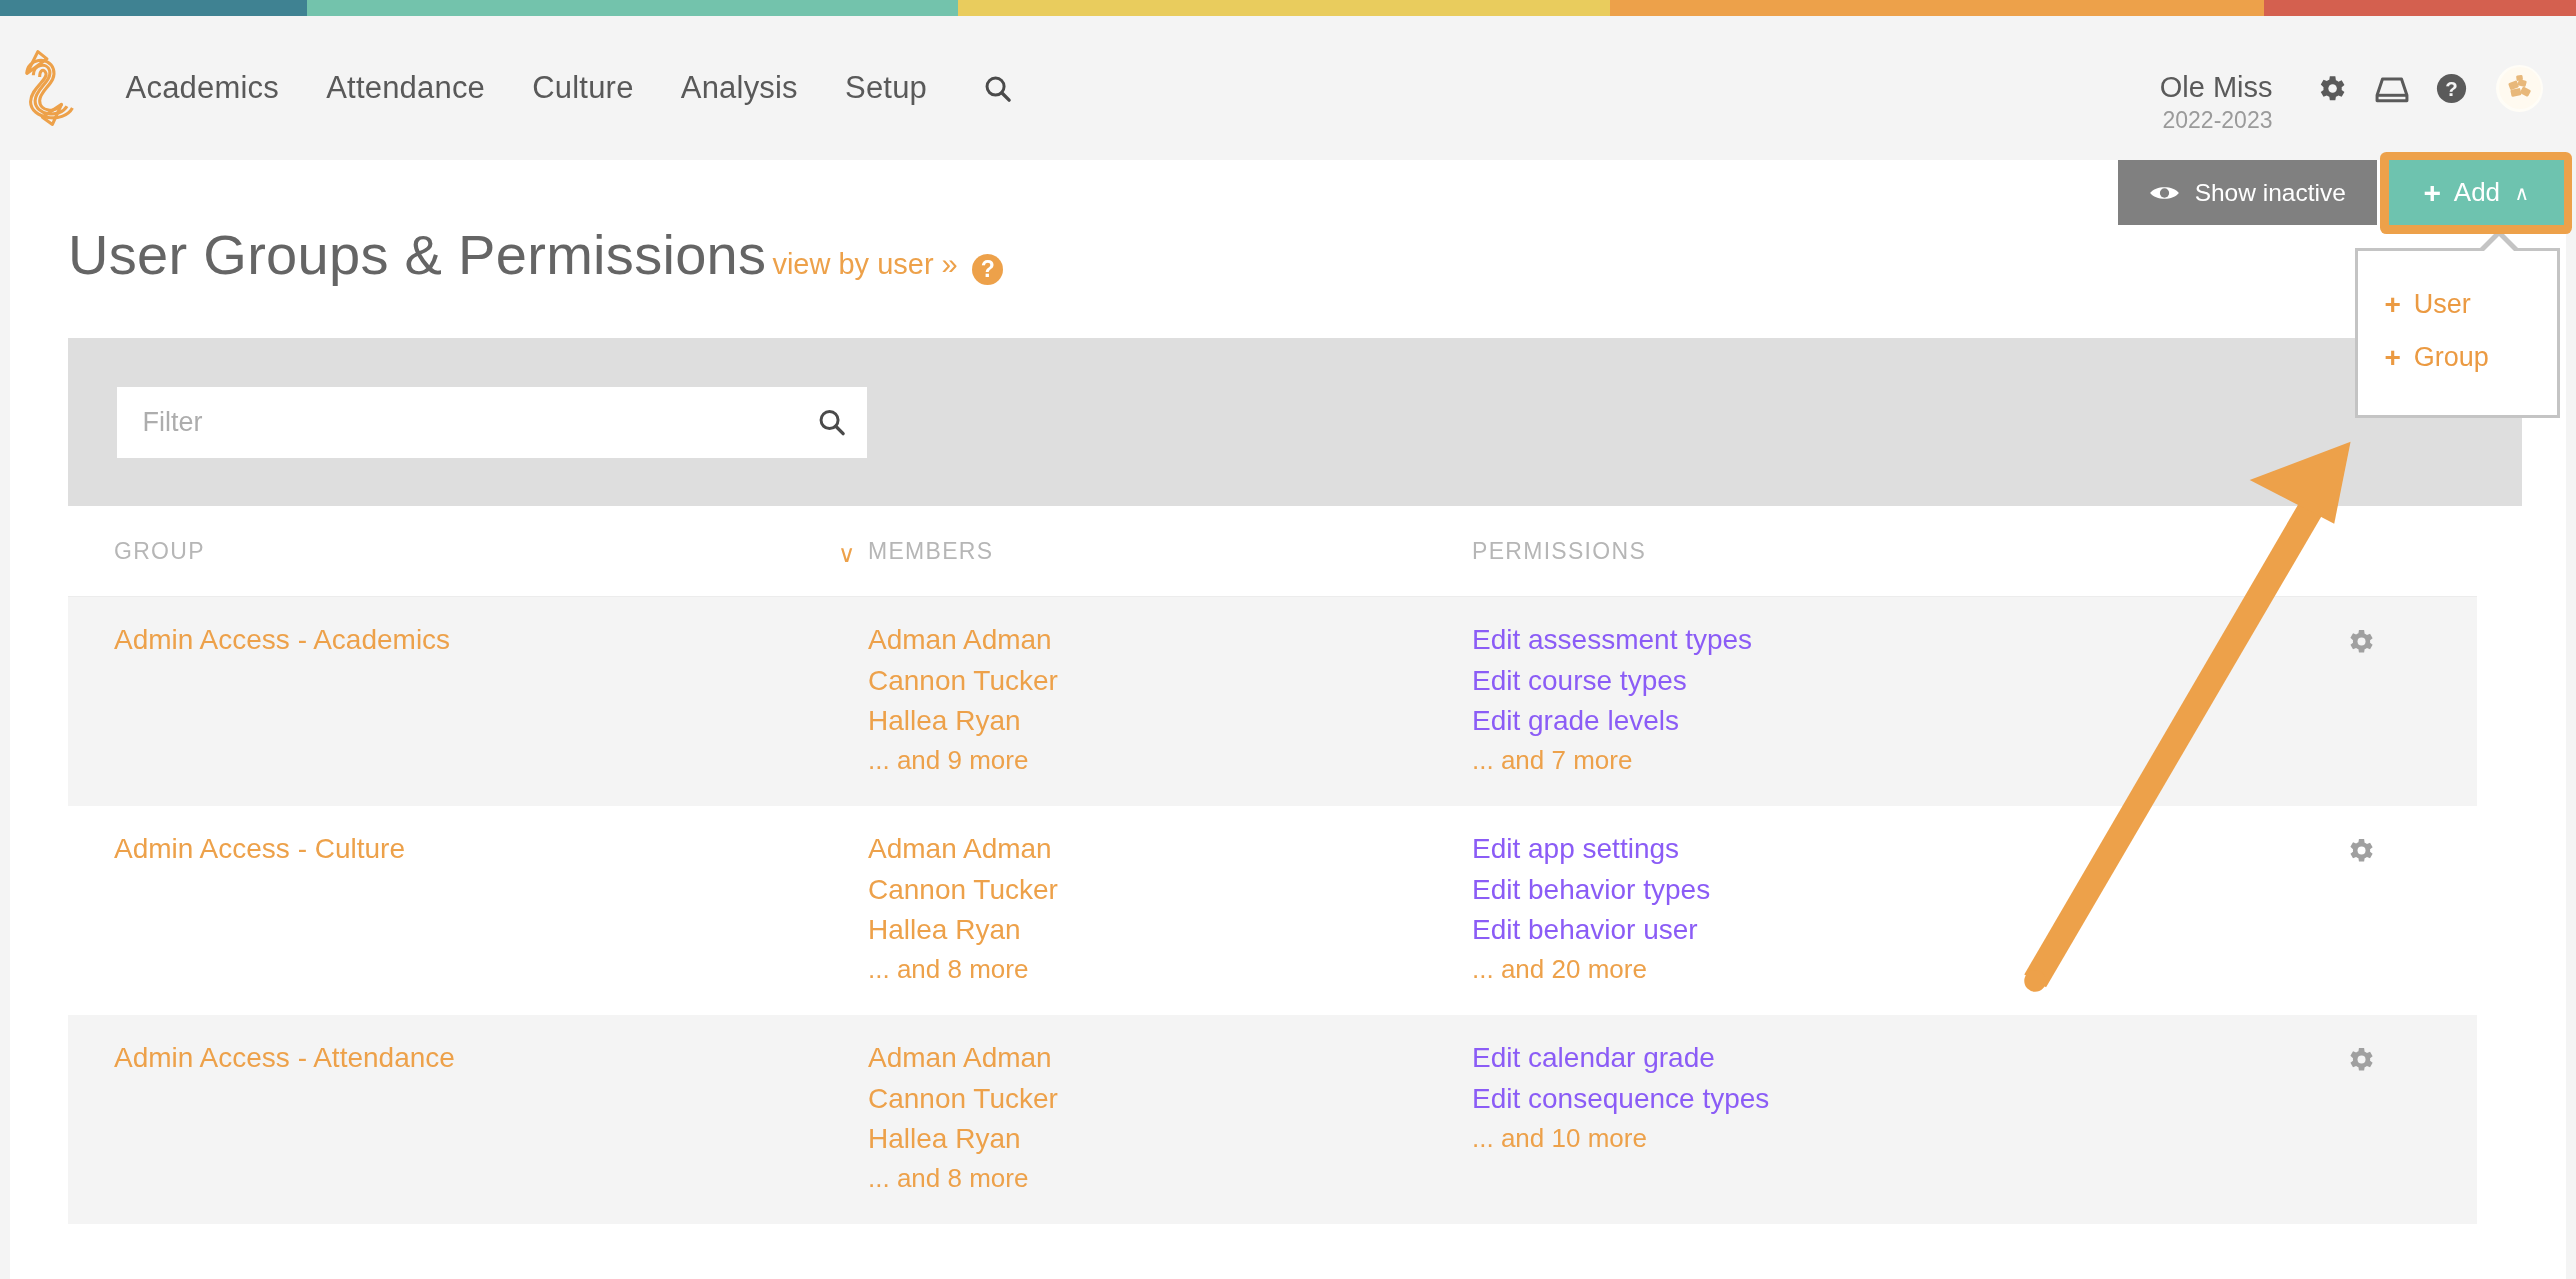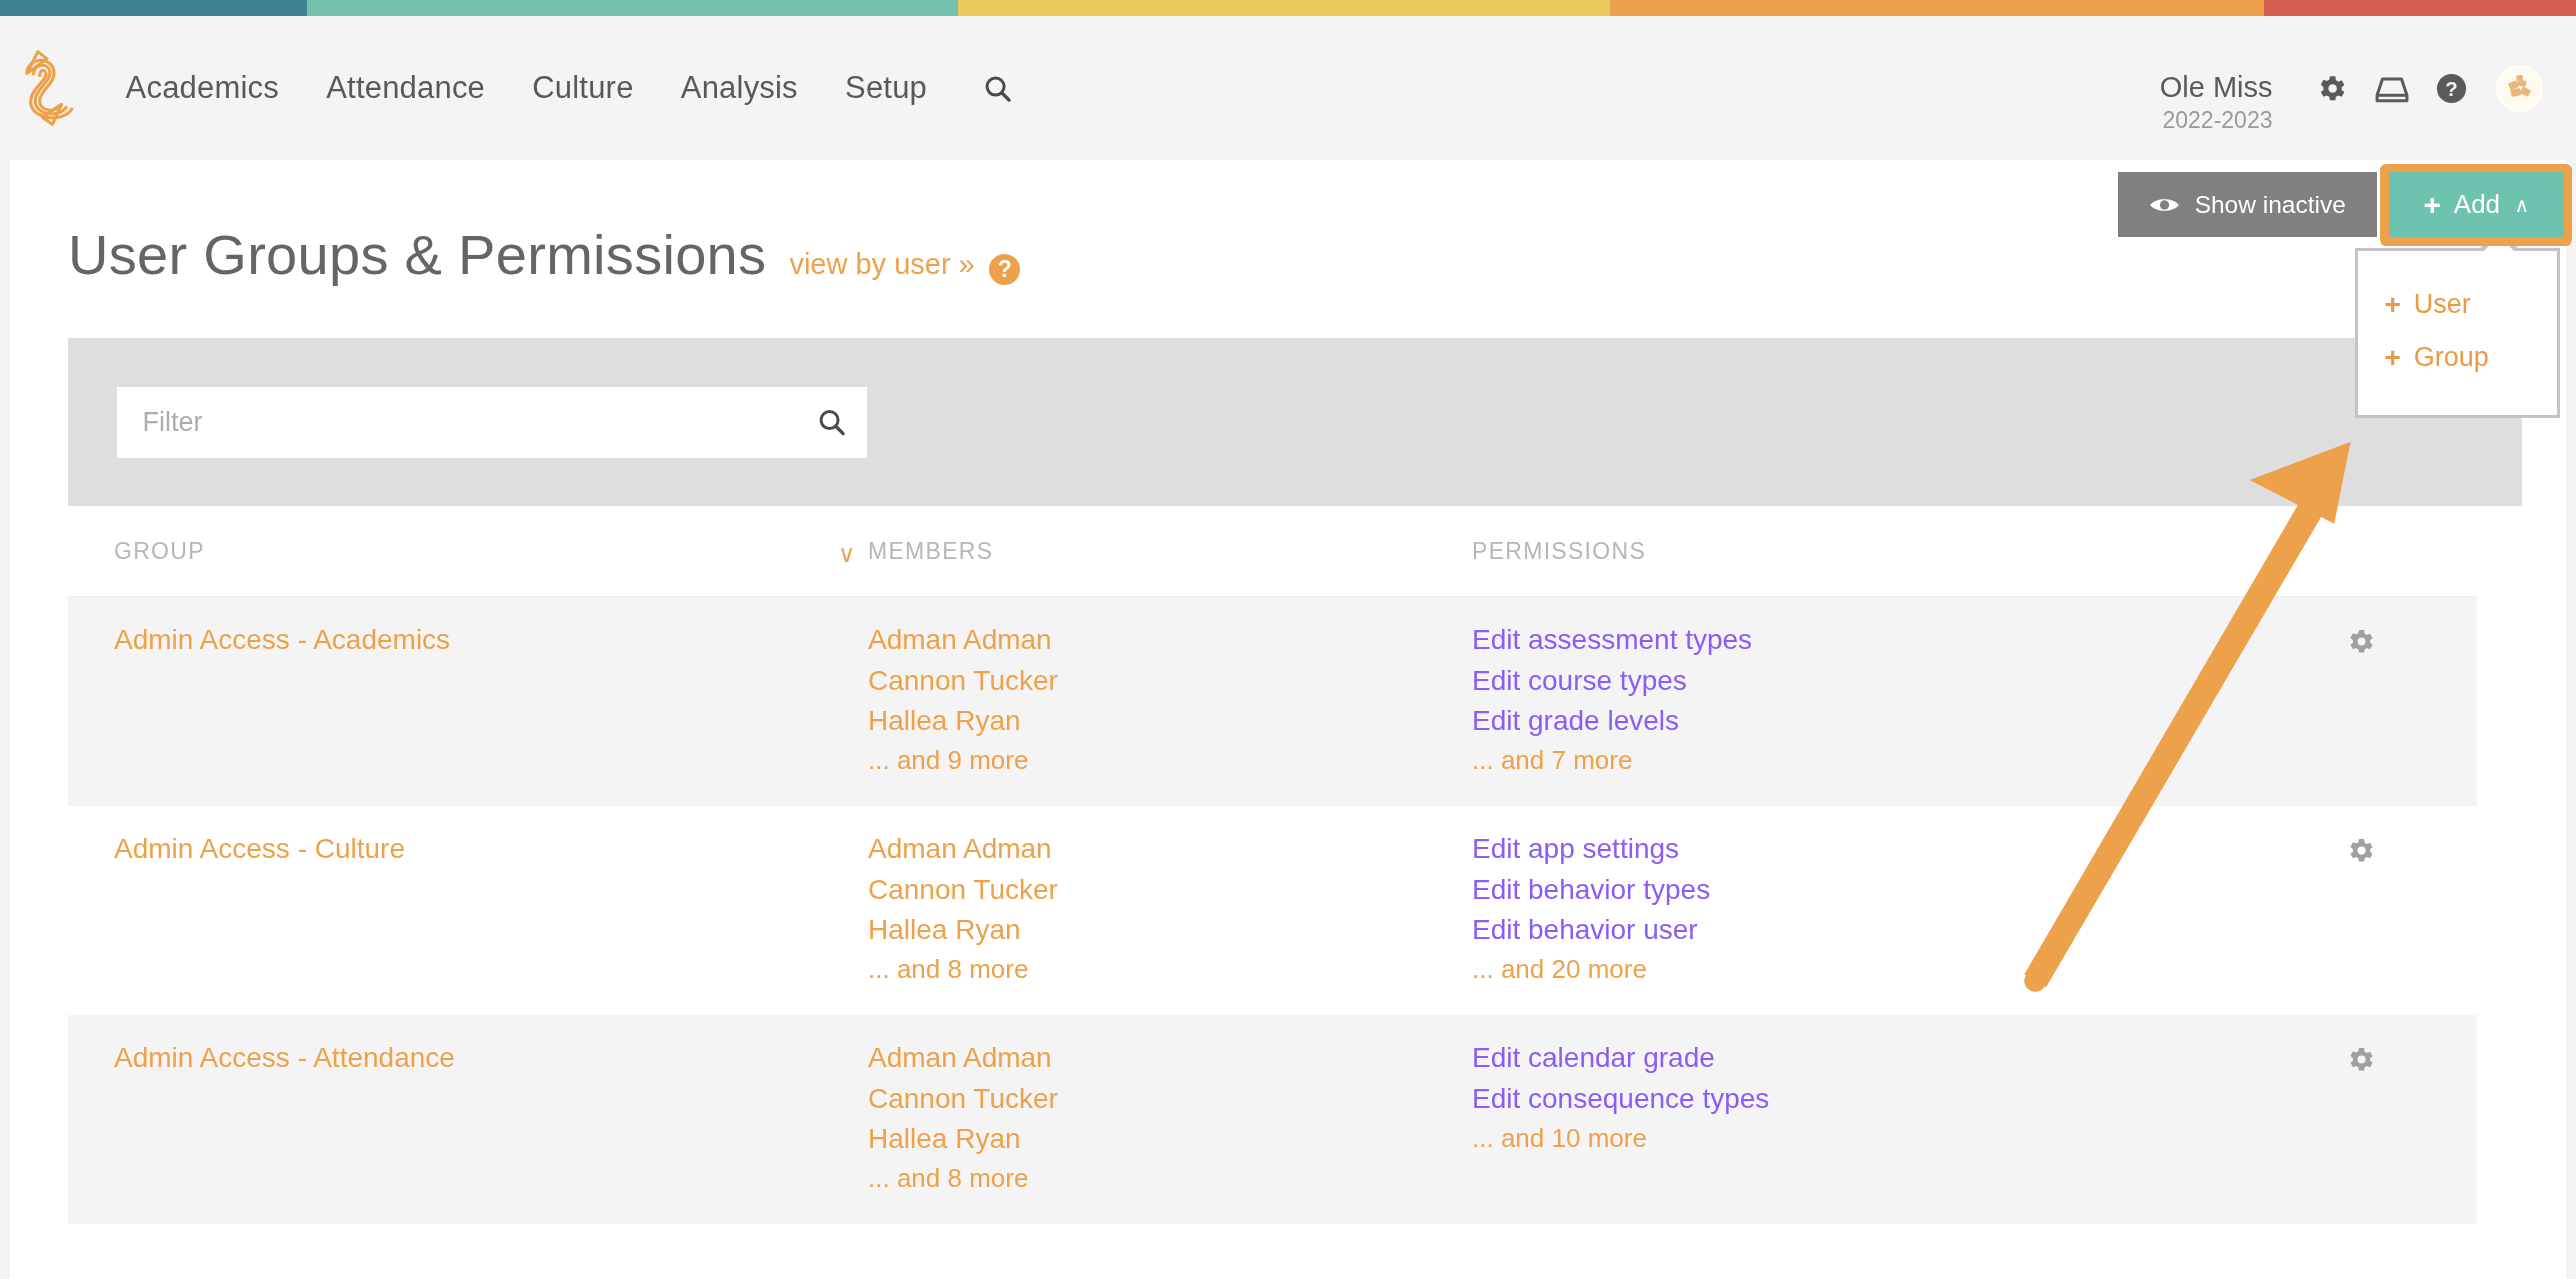--- a/index.html
+++ b/index.html
@@ -77,21 +77,21 @@
     position: relative;
     margin: 0 10px 0 10px;
     width: calc(100% - 20px);
     height: calc(100% - 160px);
     background: #ffffff;
   }
 
   
   #action-row {
     position: absolute;
-    top: 12px; right: 0;
+    top: 0; right: 0;
     display: flex;
     align-items: flex-start;
     z-index: 30;
     text-align: right;
   }
   #show-inactive-btn {
     background: #808080;
     color: #ffffff;
     height: 65px;
     display: flex; align-items: center;
@@ -172,21 +172,21 @@
   #page-title {
     font-size: 56px;
     color: #656565;
     font-weight: normal;
     letter-spacing: 0.3px;
     white-space: nowrap;
   }
   #view-by-user {
     font-size: 29px;
     color: #eda14a;
-    margin-left: 23px;
+    margin-left: 6px;
     cursor: pointer;
     white-space: nowrap;
   }
   #title-help {
     margin-left: 14.5px;
     width: 31px; height: 31px;
     border-radius: 50%;
     background: #eda14a;
     color: #ffffff;
     font-size: 23px; font-weight: bold;

